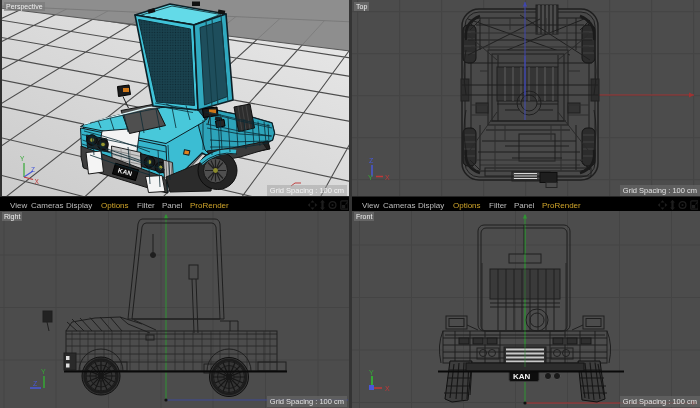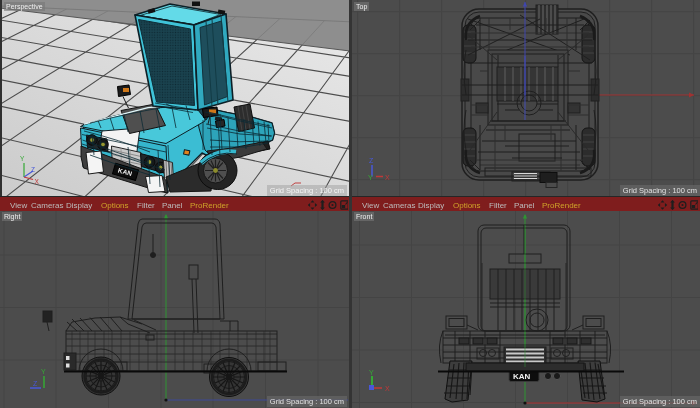--- a/index.html
+++ b/index.html
@@ -1,18 +1,18 @@
 <!DOCTYPE html>
 <html><head>
 <meta charset="utf-8">
 <style>
 html,body{margin:0;padding:0;background:#4c4c4c;}
 #c{position:relative;width:700px;height:408px;overflow:hidden;background:#4c4c4c;font-family:"Liberation Sans",sans-serif;}
 .vp{position:absolute;overflow:hidden;}
-.menubar{position:absolute;height:15px;background:#7f1d1d;border-top:1px solid #262626;box-sizing:border-box;font-size:8px;color:#bcbcbc;}
+.menubar{position:absolute;height:15px;background:#000000;border-top:1px solid #262626;box-sizing:border-box;font-size:8px;color:#bcbcbc;}
 .menubar span{position:absolute;top:3.5px;white-space:pre;}
 .yel{color:#cfa42a;}
 .vplabel{position:absolute;background:rgba(118,118,118,0.6);color:#efefef;font-size:7px;line-height:9px;padding:0 2px;z-index:5;}
 .gridlabel{position:absolute;background:rgba(160,160,160,0.5);color:#f5f5f5;font-size:7.5px;line-height:11px;padding:0 3px;z-index:5;}
 .gridlabel2{position:absolute;background:rgba(100,100,100,0.75);color:#e2e2e2;font-size:7.5px;line-height:11px;padding:0 3px;z-index:5;}
 .icons{position:absolute;top:3px;width:40px;height:10px;}
 </style>
 </head>
 <body>
 <div id="c">

